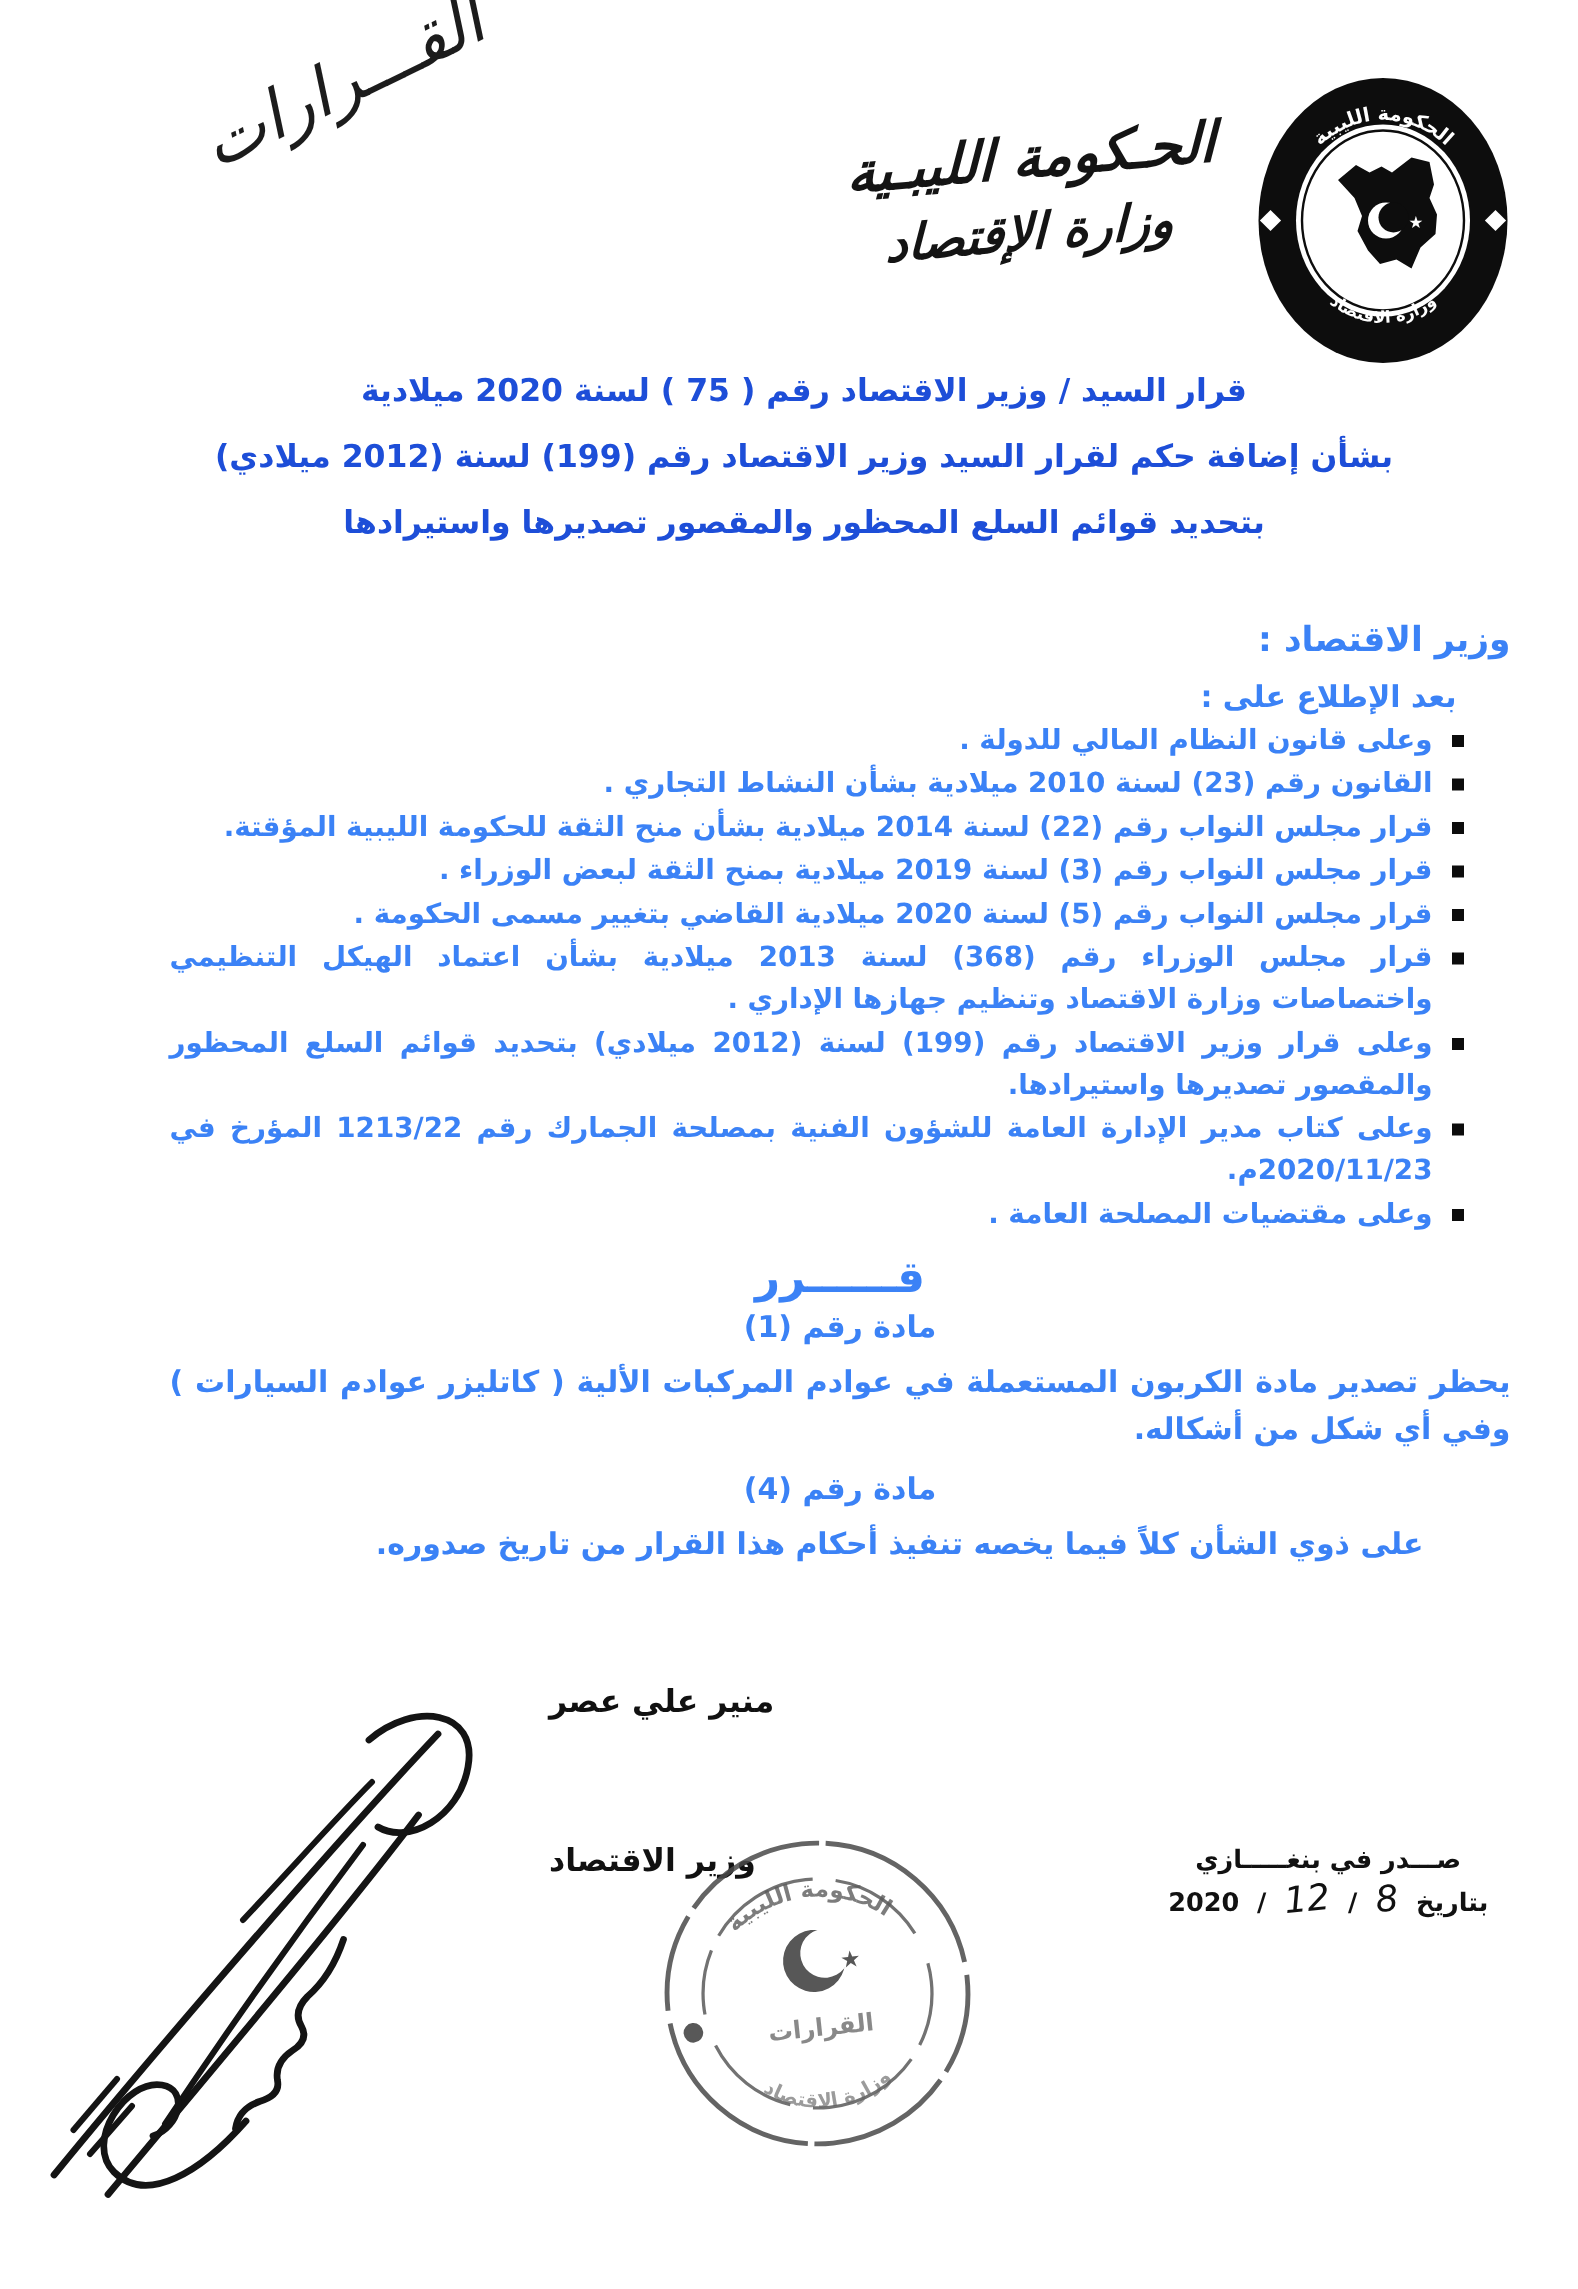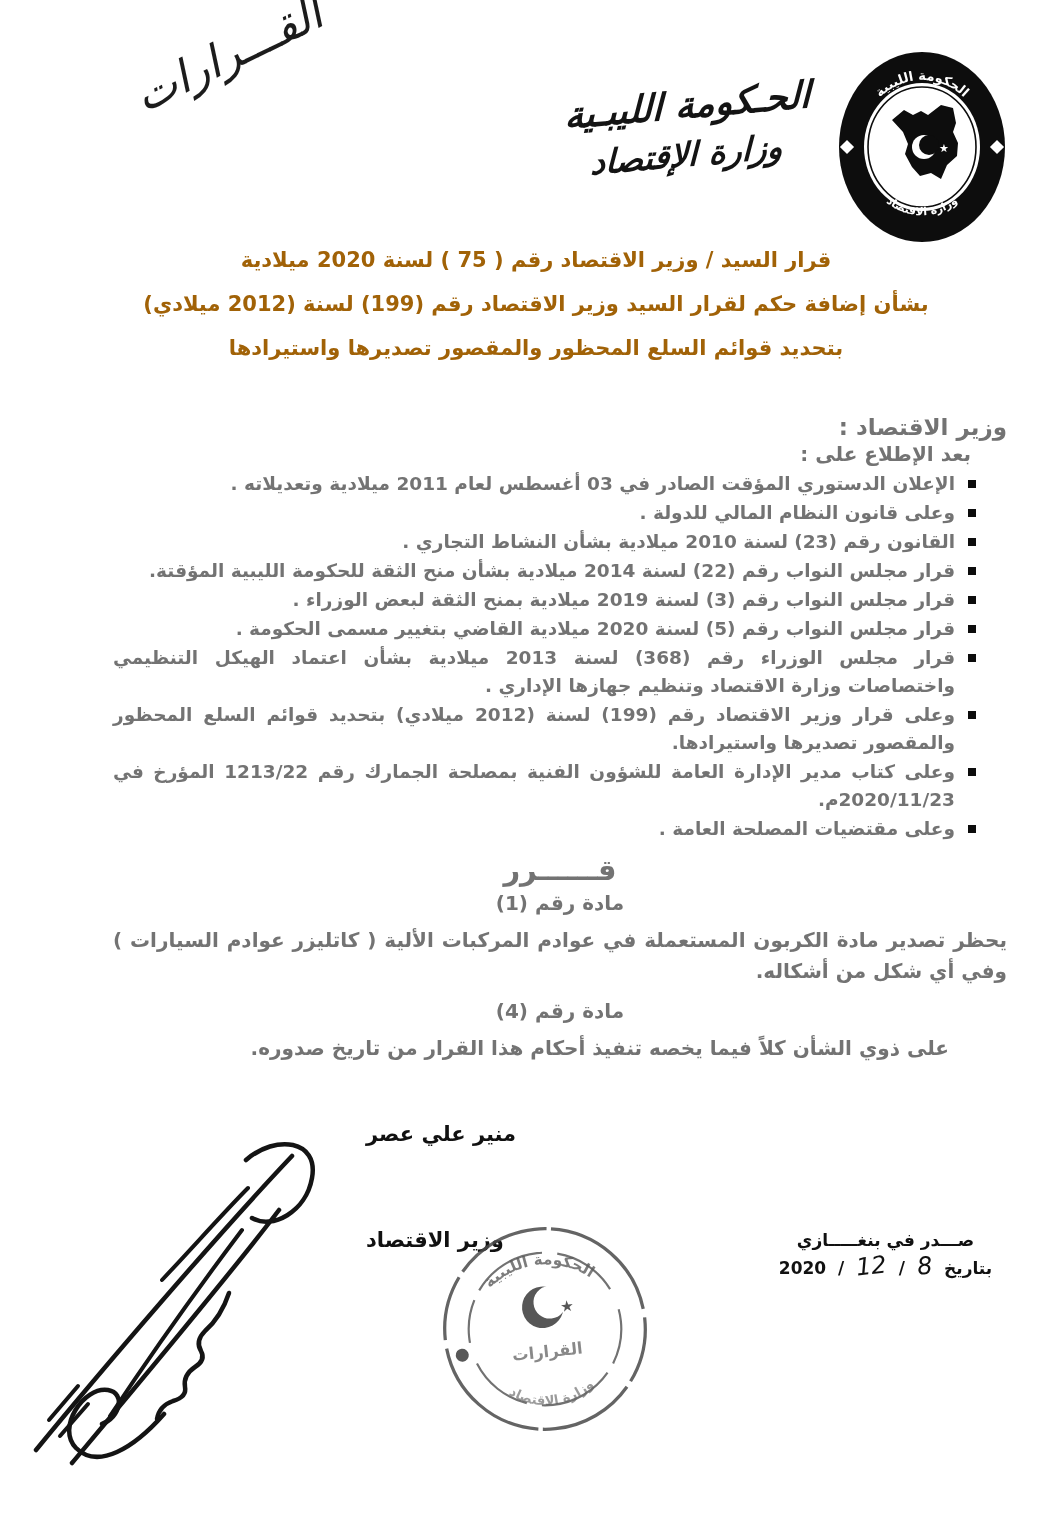--- a/index.html
+++ b/index.html
@@ -17,25 +17,25 @@
   
   .header-callig{
     position:absolute;top:84px;left:552px;width:270px;text-align:center;
     direction:rtl;transform:rotate(-5deg) skewX(-6deg);color:#141414;
   }
   .header-callig .gov{font-size:37px;font-weight:700;font-style:italic;white-space:nowrap;}
   .header-callig .min{font-size:33px;font-weight:700;font-style:italic;white-space:nowrap;margin-top:8px;}
   .emblem{position:absolute;top:48px;left:836px;width:172px;height:198px;}
   
   .title-block{position:absolute;top:248px;left:0;width:100%;text-align:center;direction:rtl;}
-  .title-block div{font-size:21px;font-weight:700;margin-bottom:20px;color:#a16207;padding-left:20px;}
+  .title-block div{font-size:21px;font-weight:700;margin-bottom:20px;color:#1d4ed8;padding-left:20px;}
   
-  .doc-body{position:absolute;top:414px;right:45px;left:113px;direction:rtl;color:#737373;}
+  .doc-body{position:absolute;top:414px;right:45px;left:113px;direction:rtl;color:#3b82f6;}
   .preamble-heading{font-size:23px;font-weight:700;margin:0;}
-  .preamble-intro{font-size:20px;font-weight:700;margin:2px 36px 4px 0;}
+  .preamble-intro{font-size:20px;font-weight:700;margin:12px 36px 4px 0;}
   ul.cites{list-style:none;margin:2px 0 0 0;padding:0 28px 0 0;}
   ul.cites li{
     position:relative;padding-right:24px;margin-bottom:1px;
     font-size:18.5px;font-weight:700;line-height:28px;text-align:justify;
   }
   ul.cites li::before{
     content:"";position:absolute;right:3px;top:10px;width:8px;height:8px;background:#0c0c0c;
   }
   .decision-word{
     text-align:center;font-size:29px;font-weight:700;margin:10px 0 4px 0;letter-spacing:1px;
@@ -92,21 +92,20 @@
   <div class="title-block">
     <div>قرار السيد / وزير الاقتصاد رقم ( 75 )  لسنة 2020 ميلادية</div>
     <div>بشأن إضافة حكم لقرار السيد وزير الاقتصاد رقم (199) لسنة (2012 ميلادي)</div>
     <div>بتحديد قوائم السلع المحظور والمقصور تصديرها واستيرادها</div>
   </div>
 
   <div class="doc-body">
     <p class="preamble-heading">وزير الاقتصاد  :</p>
     <p class="preamble-intro">بعد الإطلاع على :</p>
     <ul class="cites">
-      <li>الإعلان الدستوري المؤقت الصادر في 03 أغسطس لعام 2011 ميلادية وتعديلاته .</li>
       <li>وعلى قانون النظام المالي للدولة .</li>
       <li>القانون رقم (23) لسنة 2010 ميلادية بشأن النشاط التجاري .</li>
       <li>قرار مجلس النواب رقم (22) لسنة 2014 ميلادية بشأن منح الثقة للحكومة الليبية المؤقتة.</li>
       <li>قرار مجلس النواب رقم (3) لسنة 2019 ميلادية بمنح الثقة لبعض الوزراء .</li>
       <li>قرار مجلس النواب رقم (5) لسنة 2020 ميلادية القاضي بتغيير مسمى الحكومة .</li>
       <li>قرار مجلس الوزراء رقم (368) لسنة 2013 ميلادية بشأن اعتماد الهيكل التنظيمي واختصاصات وزارة الاقتصاد وتنظيم جهازها الإداري .</li>
       <li>وعلى قرار وزير الاقتصاد رقم (199) لسنة (2012 ميلادي) بتحديد قوائم السلع المحظور والمقصور تصديرها واستيرادها.</li>
       <li>وعلى كتاب مدير الإدارة العامة للشؤون الفنية بمصلحة الجمارك رقم 1213/22 المؤرخ في 2020/11/23م.</li>
       <li>وعلى مقتضيات المصلحة العامة .</li>
     </ul>

